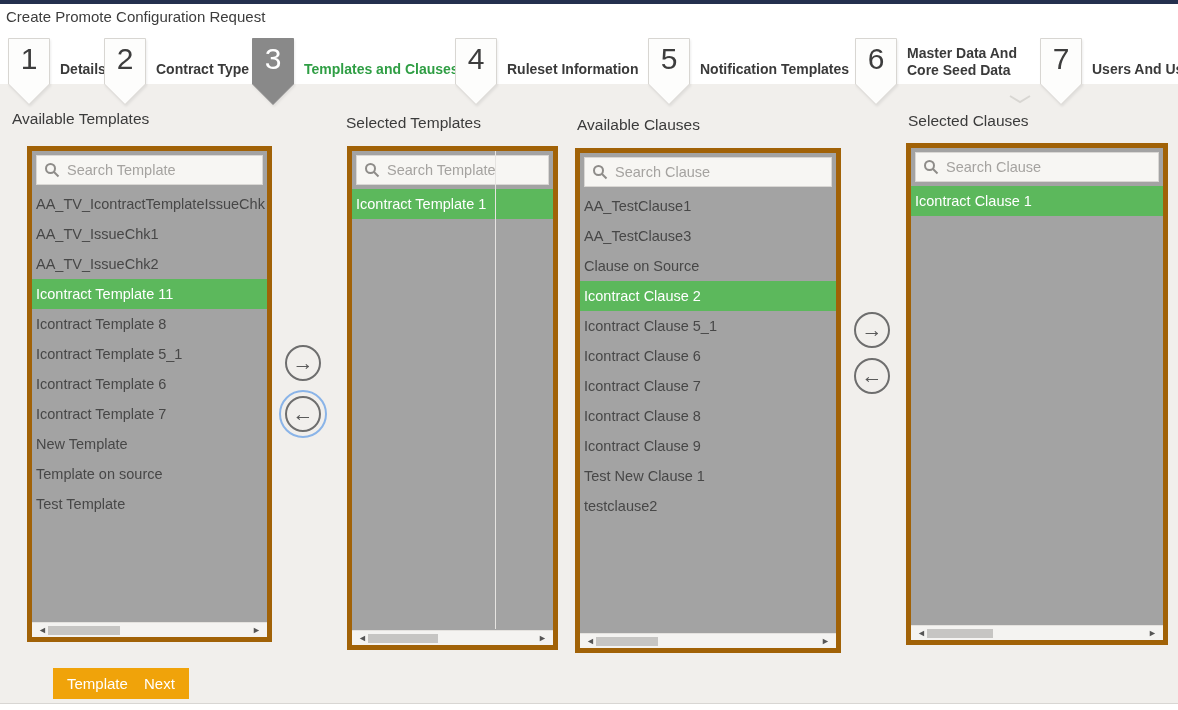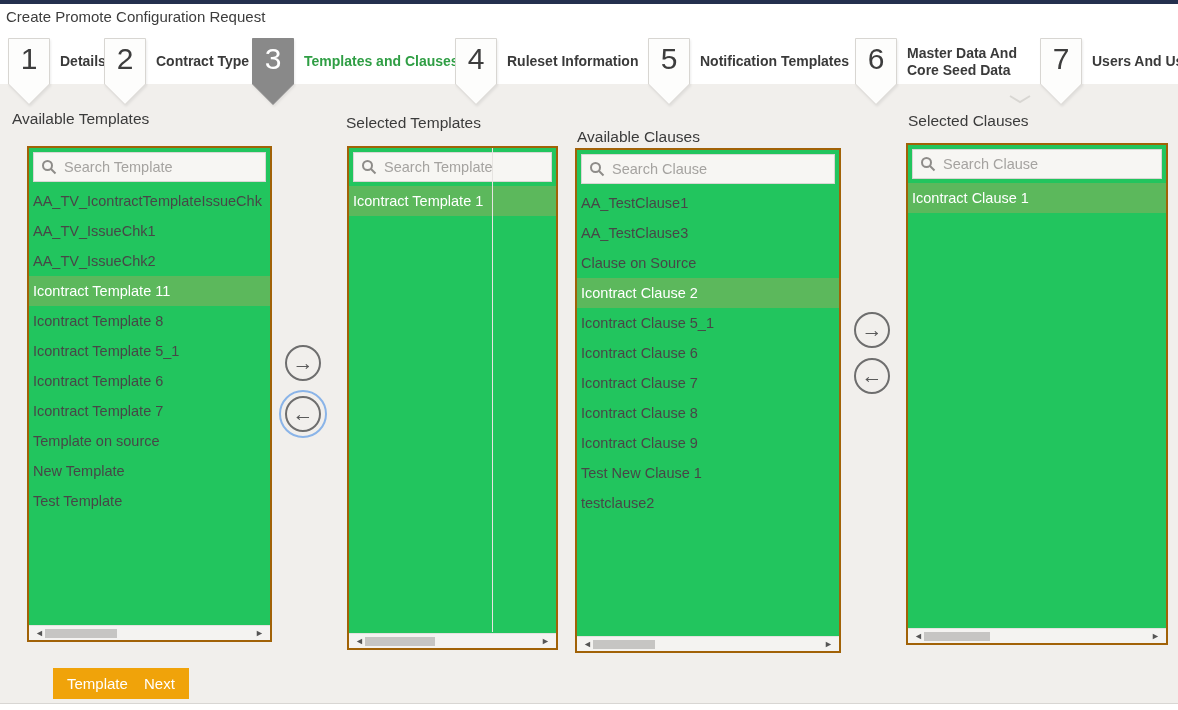--- a/index.html
+++ b/index.html
@@ -18,27 +18,27 @@
   #bottom-strip{position:absolute;left:0;top:703px;width:100%;height:7px;background:#fff;border-top:1px solid #d8d6d3;}
 
   
   .step{position:absolute;top:38px;display:flex;cursor:pointer;}
   .step .marker{position:relative;width:42px;height:68px;flex:0 0 42px;}
   .step .marker svg{filter:drop-shadow(1px 2px 1px rgba(0,0,0,.07));}
   .step polygon{fill:#fdfdfc;stroke:#d8d6d2;stroke-width:1;}
   .step.active polygon{fill:var(--markerGray);stroke:var(--markerGray);}
   .step .num{position:absolute;left:0;top:4px;width:42px;text-align:center;font-size:30px;font-weight:300;color:#3d3d3d;}
   .step.active .num{color:#fff;}
-  .step .label{margin-left:10px;margin-top:15px;font-size:14px;font-weight:bold;color:#3a3a3a;white-space:nowrap;}
+  .step .label{margin-left:10px;margin-top:23px;font-size:14px;font-weight:bold;color:#3a3a3a;white-space:nowrap;}
   .step .label.two-line{white-space:normal;width:118px;margin-top:7px;line-height:17px;}
   .step.active .label{color:var(--stepGreen);}
 
   
   .panel-head{position:absolute;font-size:15.5px;color:#3b3b3b;}
-  .panel{position:absolute;background:#22c55e;border:2px solid #a16207;}
+  .panel{position:absolute;background:#a3a3a3;border:5px solid #a16207;}
   .search{position:absolute;left:4px;right:4px;top:4px;height:30px;background:#f7f6f3;border:1px solid #d9d7d4;}
   .search input{position:absolute;left:0;top:0;width:100%;height:100%;border:none;background:transparent;outline:none;
     padding:0 6px 0 30px;font-family:"Liberation Sans",sans-serif;font-size:14.5px;color:#555;}
   .search input::placeholder{color:#a5a3a0;opacity:1;}
   .search svg{position:absolute;left:7px;top:6px;}
   .rows{position:absolute;left:0;right:0;top:38px;}
   .rows .row{height:30px;line-height:30px;padding-left:4px;font-size:14.5px;color:#474747;cursor:pointer;
     white-space:nowrap;overflow:hidden;}
   .rows .row.selected{background:var(--green);color:#fff;}
   .v-divider{position:absolute;top:0;bottom:16px;width:1px;background:#e6e4e1;z-index:4;}
@@ -150,22 +150,22 @@
     </div>
     <div class="rows">
         <div class="row">AA_TV_IcontractTemplateIssueChk</div>
         <div class="row">AA_TV_IssueChk1</div>
         <div class="row">AA_TV_IssueChk2</div>
         <div class="row selected">Icontract Template 11</div>
         <div class="row">Icontract Template 8</div>
         <div class="row">Icontract Template 5_1</div>
         <div class="row">Icontract Template 6</div>
         <div class="row">Icontract Template 7</div>
+        <div class="row">New Template</div>
         <div class="row">Template on source</div>
-        <div class="row">New Template</div>
         <div class="row">Test Template</div>
       </div>
     <div class="hscroll">
       <span class="arr l">◄</span>
       <span class="thumb" style="left:16px;width:72px"></span>
       <span class="arr r">►</span>
     </div>
   </div>
 
   <button class="xfer" style="left:285px;top:345px">
@@ -188,21 +188,21 @@
     <div class="rows">
         <div class="row selected">Icontract Template 1</div>
       </div>
     <div class="hscroll">
       <span class="arr l">◄</span>
       <span class="thumb" style="left:16px;width:70px"></span>
       <span class="arr r">►</span>
     </div>
   </div>
 
-  <div class="panel-head" style="left:577px;top:128px">Available Clauses</div>
+  <div class="panel-head" style="left:577px;top:116px">Available Clauses</div>
   <div class="panel" style="left:575px;top:148px;width:266px;height:505px">
     <div class="search">
       <svg width="16" height="16">
         <circle cx="6.5" cy="6.5" r="4.5" fill="none" stroke="#8e8c89" stroke-width="2"></circle>
         <line x1="10" y1="10" x2="14.5" y2="14.5" stroke="#8e8c89" stroke-width="2"></line>
       </svg>
       <input placeholder="Search Clause" style="">
     </div>
     <div class="rows">
         <div class="row">AA_TestClause1</div>

